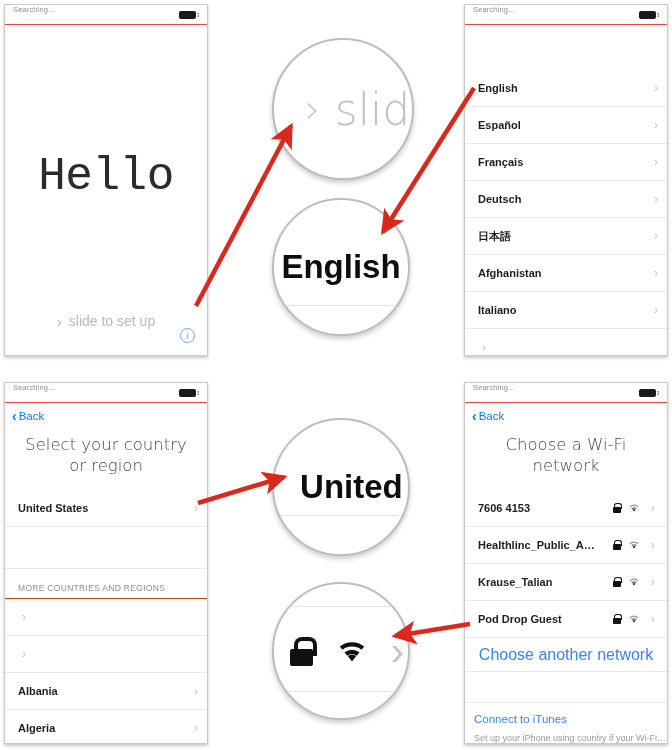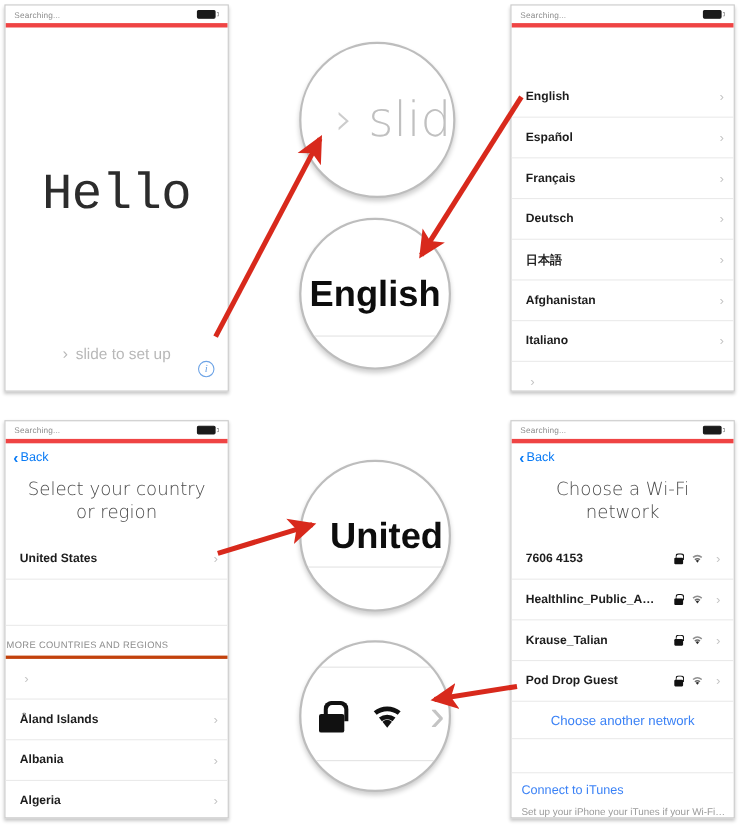--- a/index.html
+++ b/index.html
@@ -20,23 +20,23 @@
     overflow: hidden;
   }
   .p1 { left: 4px;   top: 4px;   width: 204px; height: 352px; }
   .p2 { left: 464px; top: 4px;   width: 204px; height: 352px; }
   .p3 { left: 4px;   top: 382px; width: 204px; height: 362px; }
   .p4 { left: 464px; top: 382px; width: 204px; height: 362px; }
 
   
   .statusbar {
     height: 20px;
-    display: flex; align-items: center; justify-content: space-between;
+    display: flex; justify-content: space-between;
     padding: 0 8px;
-    border-bottom: 4px solid #ef4444;
+    border-bottom: 1px solid #ef4444;
   }
   .status-text {
     font-size: 7.5px; color: #8d8d8d; letter-spacing: .15px;
   }
   .batt { display: flex; align-items: center; gap: 1px; }
   .batt-body {
     width: 17px; height: 8px;
     background: #1a1a1a;
     border: 1px solid #1a1a1a;
     border-radius: 1.5px;
@@ -137,33 +137,33 @@
     font-size: 16.5px;
     font-weight: 300;
     color: #4a4a4a;
     line-height: 1.25;
     padding: 6px 14px 14px;
     font-family: "DejaVu Sans", sans-serif;
   }
   .section-head {
     height: 30px;
     display: flex; align-items: flex-end;
-    padding: 0 0 5px 1px;
+    padding: 0 0 5px 13px;
     font-size: 8.5px;
     color: #8d8d8d;
     letter-spacing: .3px;
-    border-bottom: 3px solid #c2410c;
+    border-bottom: 1px solid #c2410c;
   }
   .gap-block { height: 42px; border-bottom: 1px solid #eaeaea; }
 
   
   .link-row {
     height: 34px;
     display: flex; align-items: center; justify-content: center;
-    color: #3b82f6; font-size: 12px;
+    color: #3b82f6; font-size: 16px;
     border-bottom: 1px solid #eaeaea;
     cursor: pointer;
   }
   .p4-tail {
     position: absolute; left: 0; right: 0; bottom: 0;
     border-top: 1px solid #eaeaea;
     padding: 10px 0 0 9px;
   }
   .itunes-link { color: #3b82f6; font-size: 11.5px; cursor: pointer; }
   .itunes-note {
@@ -312,21 +312,20 @@
       <div class="row">
         <span class="label">United States</span>
         <span class="chev">›</span>
       </div>
       <div class="gap-block"></div>
       <div class="section-head">MORE COUNTRIES AND REGIONS</div>
       <div class="row">
         <span class="chev">›</span>
       </div>
       <div class="row">
-        <span class="label">Åland Islands</span>
         <span class="chev">›</span>
       </div>
       <div class="row">
         <span class="label">Albania</span>
         <span class="chev">›</span>
       </div>
       <div class="row">
         <span class="label">Algeria</span>
         <span class="chev">›</span>
       </div>
@@ -392,21 +391,21 @@
               <path d="M3.2 5.4a14 14 0 0117.6 0l-1.7 2.1a11.3 11.3 0 00-14.2 0z" fill="#8f8f8f"></path>
               <path d="M6.5 9.5a9 9 0 0111 0l-1.7 2.1a6.3 6.3 0 00-7.6 0z" fill="#6d6d6d"></path>
             </svg>
           <span class="chev">›</span>
         </span>
       </div>
       <div class="link-row">Choose another network</div>
     </div>
     <div class="p4-tail">
       <div class="itunes-link">Connect to iTunes</div>
-      <div class="itunes-note">Set up your iPhone your iTunes if your Wi-Fi…</div>
+      <div class="itunes-note">Set up your iPhone using country if your Wi-Fi…</div>
     </div>
   </div>
 
   <div class="mag m1">
     <div class="m1-inner">
       <span class="m1-chev">›</span>
       <span>slide</span>
     </div>
   </div>
 

